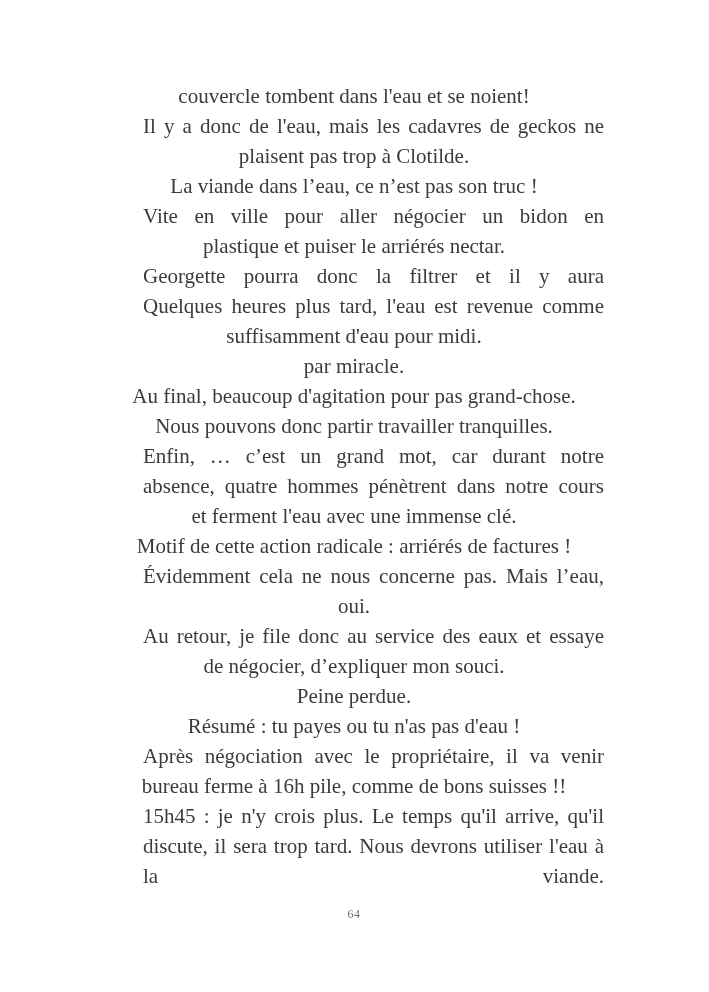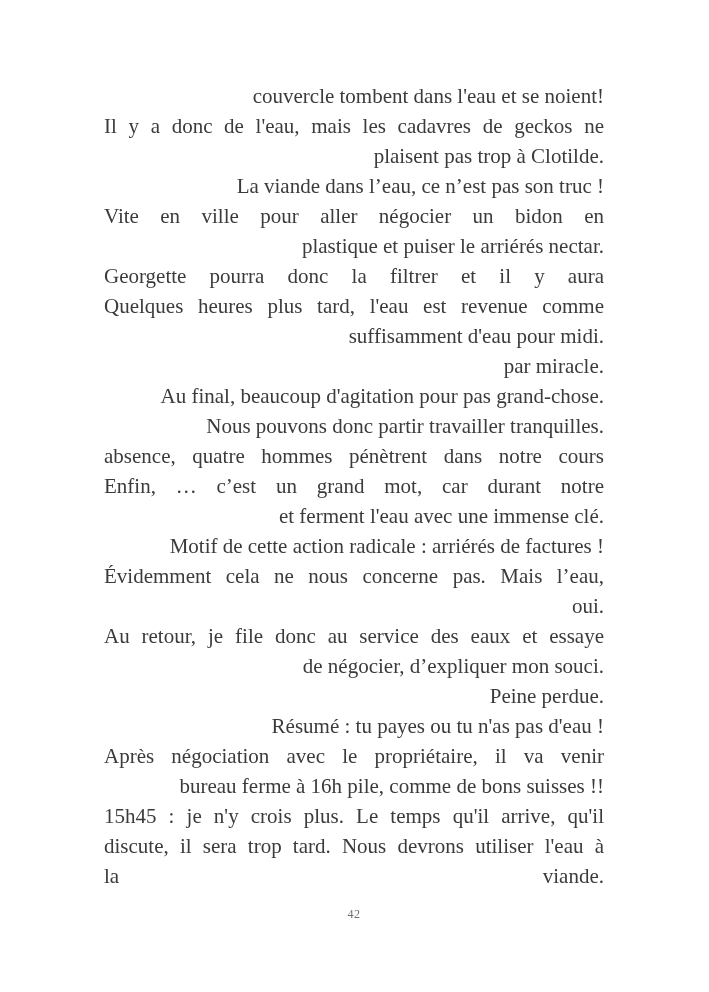--- a/index.html
+++ b/index.html
@@ -22,27 +22,28 @@
       width: 500px;
     }
     .line {
       font-size: 21px;
       line-height: 30px;
       height: 30px;
       color: #3b3b3b;
     }
     
     .l {
-      text-align: right;
+      text-align: center;
       white-space: nowrap;
     }
     
     .j {
       text-align: justify;
       text-align-last: justify;
+      margin-left: 39px;
     }
     .footer {
       width: 500px;
       margin-top: 13px;
       text-align: center;
     }
     .page-number {
       font-size: 12px;
       line-height: 16px;
       color: #6f6f6f;
@@ -59,32 +60,32 @@
     <div class="line l">plaisent pas trop à Clotilde.</div>
     <div class="line l">La viande dans l’eau, ce n’est pas son truc !</div>
     <div class="line j">Vite en ville pour aller négocier un bidon en</div>
     <div class="line l">plastique et puiser le arriérés nectar.</div>
     <div class="line j">Georgette pourra donc la filtrer et il y aura</div>
     <div class="line j">Quelques heures plus tard, l'eau est revenue comme</div>
     <div class="line l">suffisamment d'eau pour midi.</div>
     <div class="line l">par miracle.</div>
     <div class="line l">Au final, beaucoup d'agitation pour pas grand-chose.</div>
     <div class="line l">Nous pouvons donc partir travailler tranquilles.</div>
+    <div class="line j">Enfin, … c’est un grand mot, car durant notre</div>
     <div class="line j">absence, quatre hommes pénètrent dans notre cours</div>
-    <div class="line j">Enfin, … c’est un grand mot, car durant notre</div>
     <div class="line l">et ferment l'eau avec une immense clé.</div>
     <div class="line l">Motif de cette action radicale : arriérés de factures !</div>
     <div class="line j">Évidemment cela ne nous concerne pas. Mais l’eau,</div>
     <div class="line l">oui.</div>
     <div class="line j">Au retour, je file donc au service des eaux et essaye</div>
     <div class="line l">de négocier, d’expliquer mon souci.</div>
     <div class="line l">Peine perdue.</div>
     <div class="line l">Résumé : tu payes ou tu n'as pas d'eau !</div>
     <div class="line j">Après négociation avec le propriétaire, il va venir</div>
     <div class="line l">bureau ferme à 16h pile, comme de bons suisses !!</div>
     <div class="line j">15h45 : je n'y crois plus. Le temps qu'il arrive, qu'il</div>
     <div class="line j">discute, il sera trop tard. Nous devrons utiliser l'eau à</div>
     <div class="line j">la viande.</div>
   </div>
   <div class="footer">
-    <span class="page-number">42</span>
+    <span class="page-number">64</span>
   </div>
 </div>
 
 </body></html>

